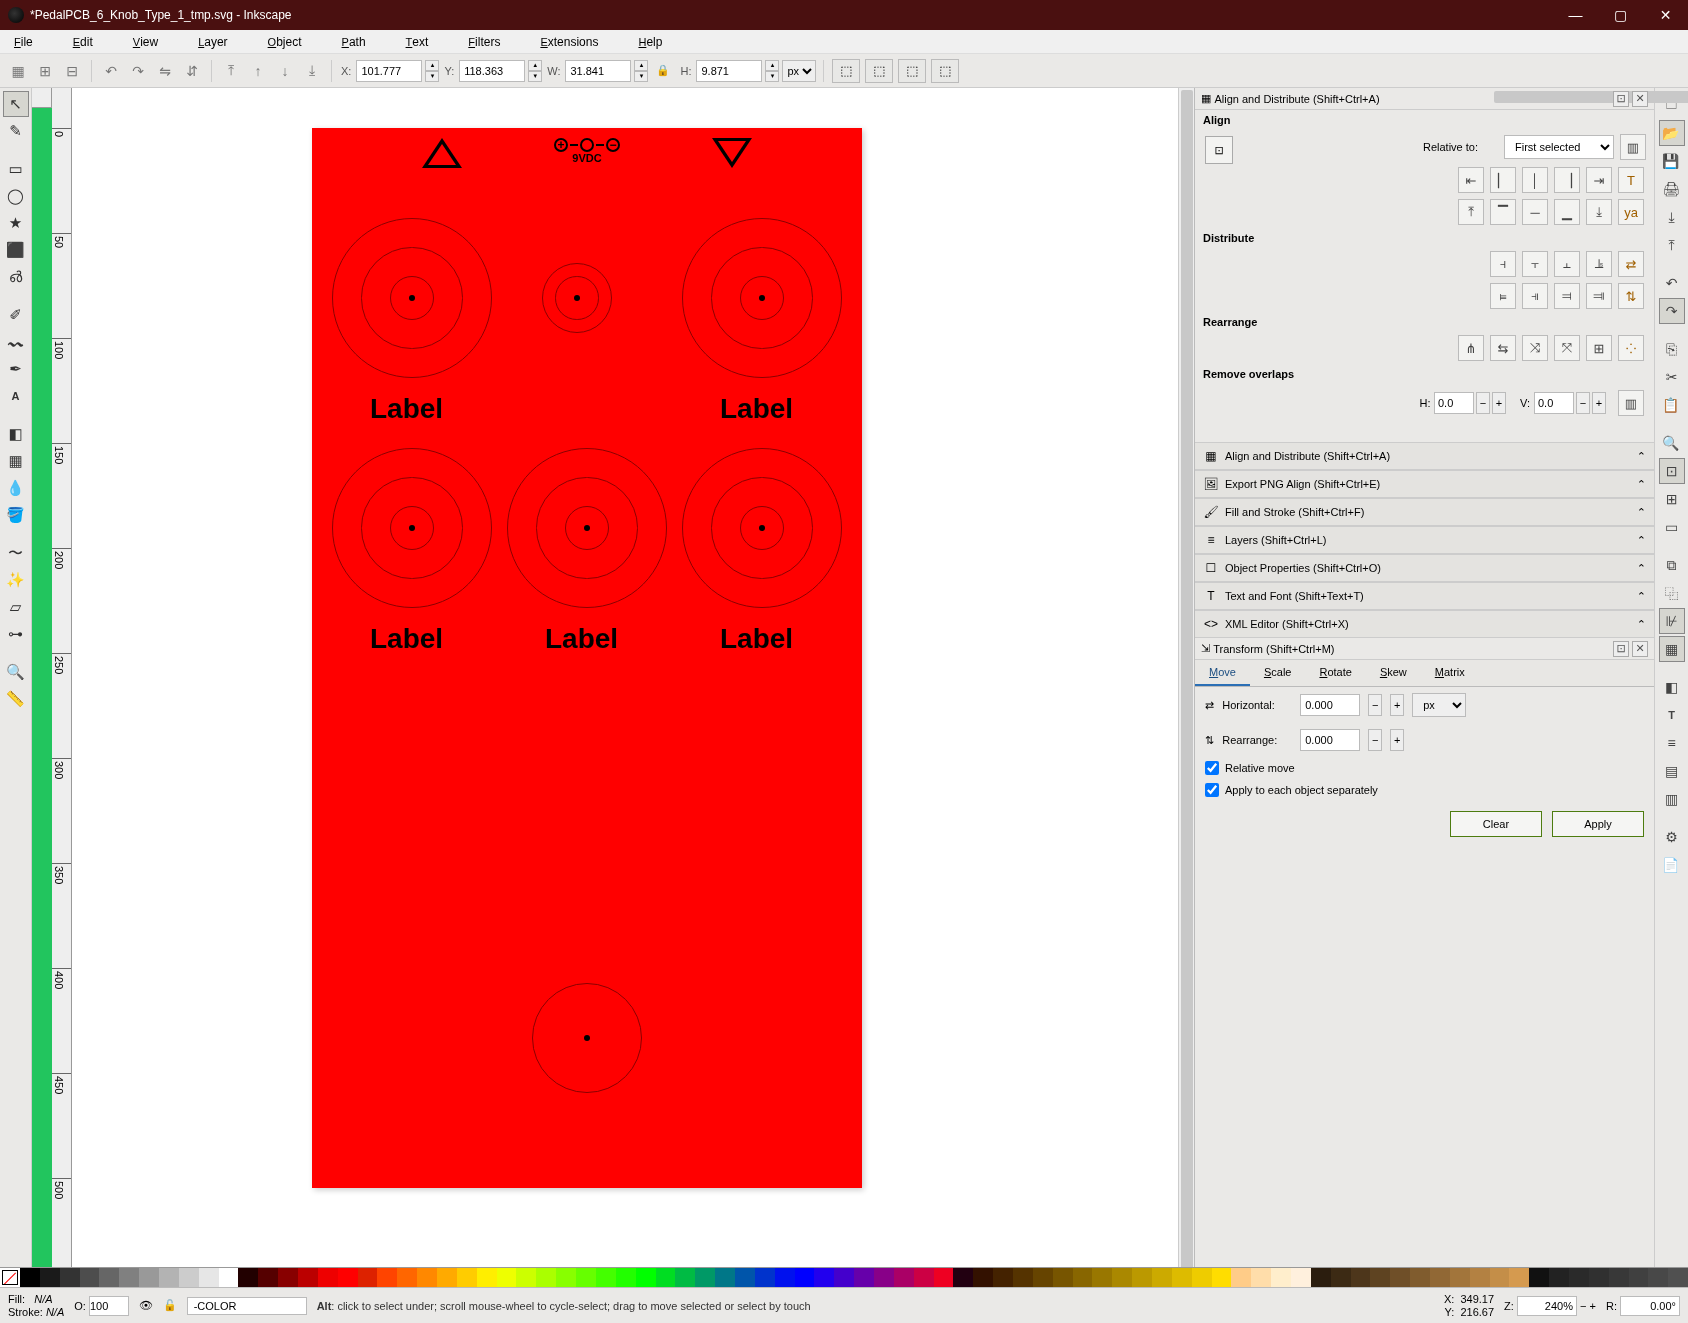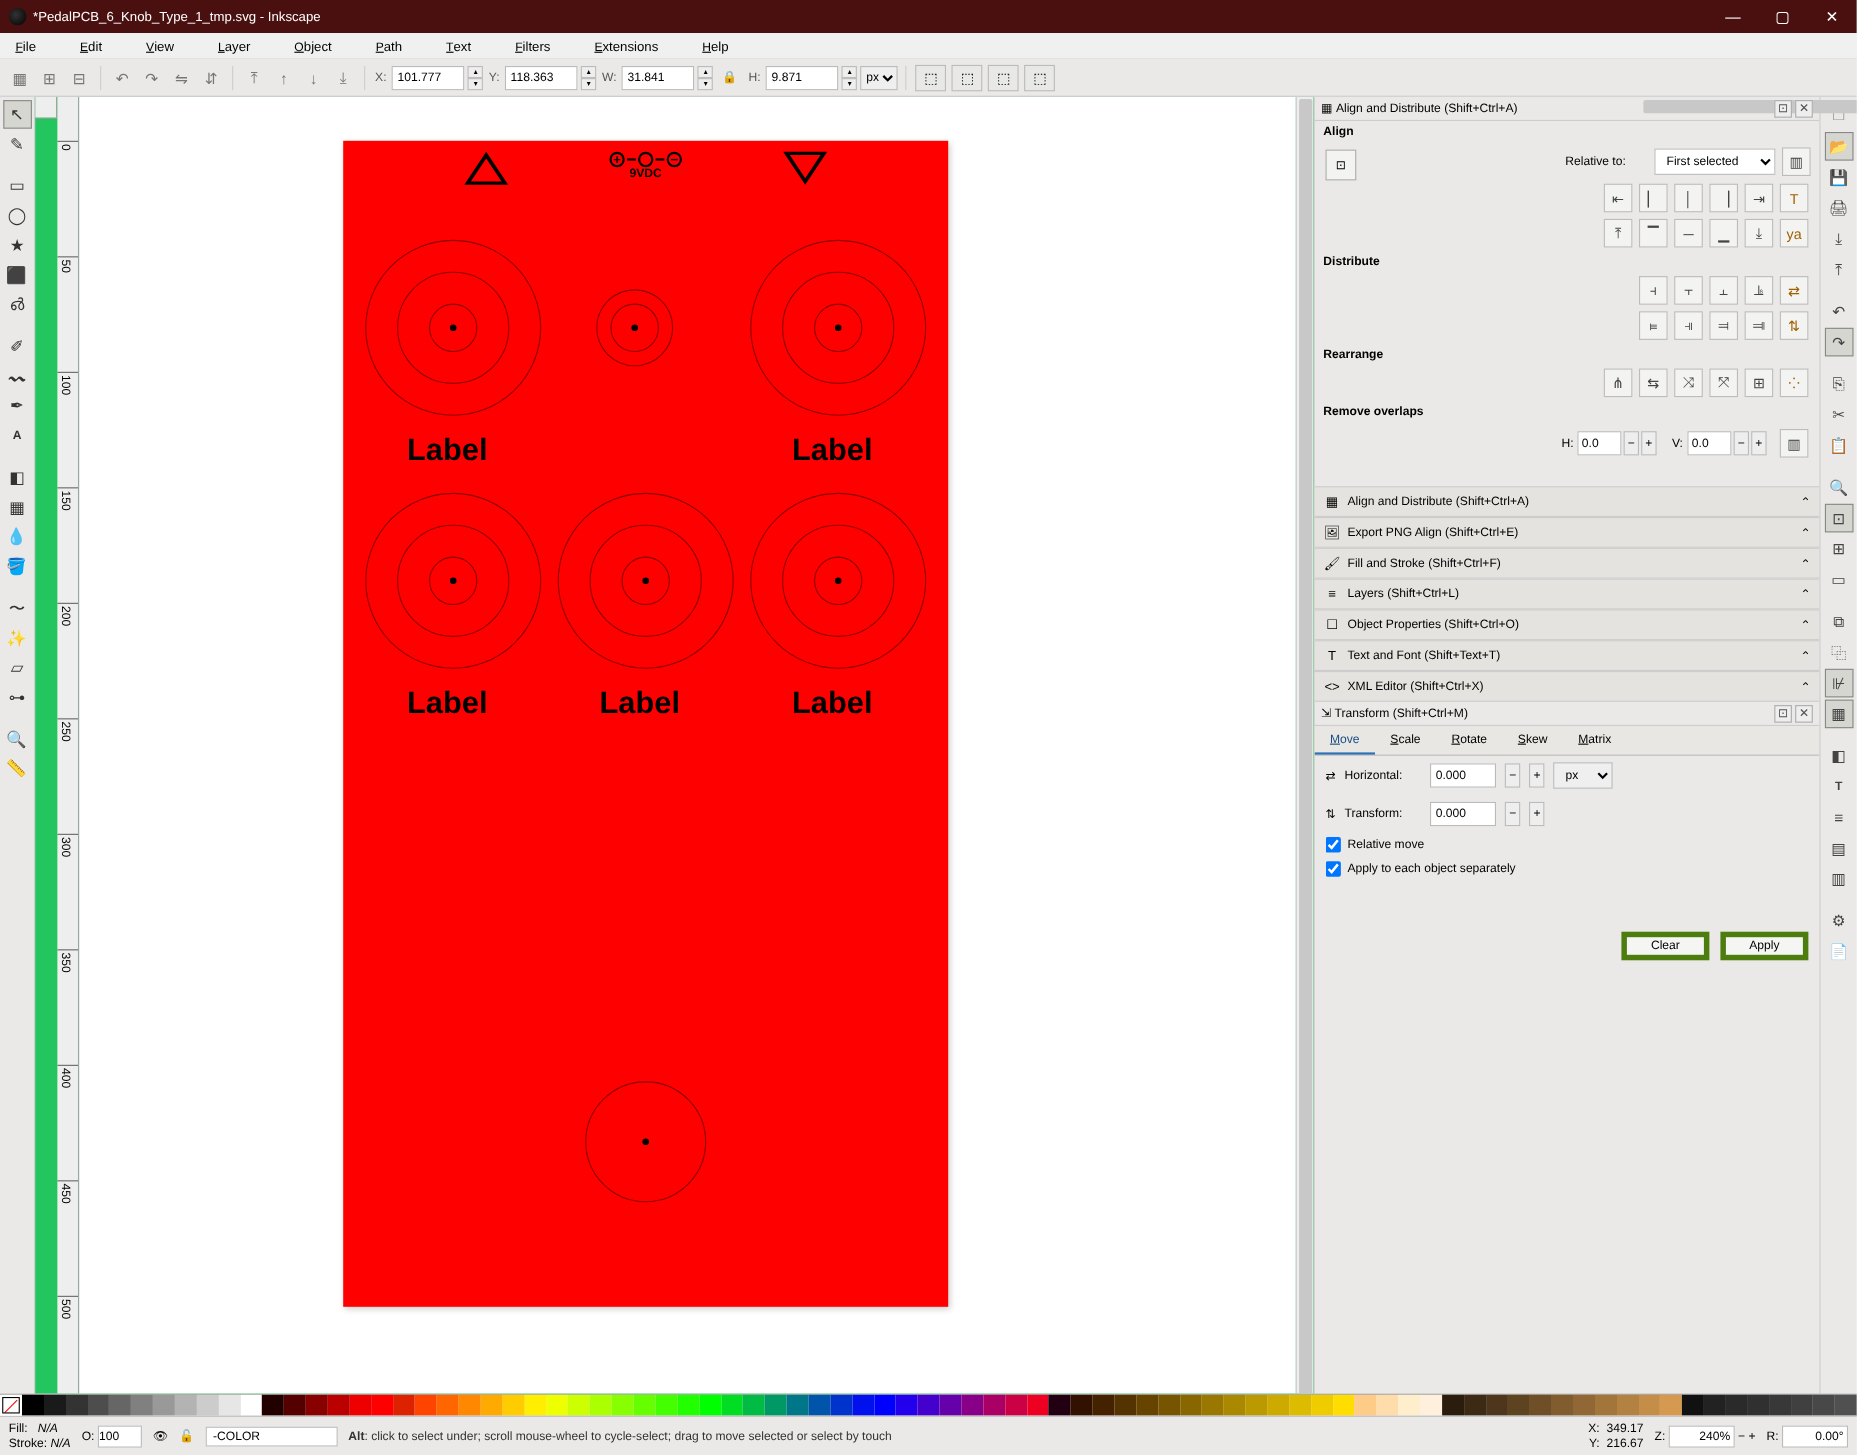--- a/index.html
+++ b/index.html
@@ -81,21 +81,21 @@
 .tabs .tab{padding:6px 14px;font-size:11px;}
 .tabs .tab.act{border-bottom:2px solid #2b6fb5;color:#1a4d80;}
 .formrow{display:flex;align-items:center;gap:8px;padding:6px 10px;}
 .formrow .rl{width:70px;text-align:left;}
 .formrow input{width:60px;height:22px;border:1px solid #bbb;padding:0 4px;}
 .formrow .pm{width:14px;height:22px;border:1px solid #bbb;background:#eee;display:flex;align-items:center;justify-content:center;}
 .formrow select{height:24px;border:1px solid #bbb;padding:0 14px 0 6px;}
 .chk{display:flex;align-items:center;gap:6px;padding:4px 10px;}
 .chk input{width:14px;height:14px;}
 .btnrow{display:flex;justify-content:flex-end;gap:10px;padding:10px;}
-.btnrow button{width:80px;height:26px;border:5px solid #4d7c0f;background:#f5f5f3;margin-top:36px;}
+.btnrow button{width:92px;height:26px;border:1px solid #4d7c0f;background:#f5f5f3;}
 .righttools{width:34px;background:#eae9e7;border-left:1px solid #ccc;display:flex;flex-direction:column;align-items:center;padding:4px 0;gap:2px;}
 .righttools .rt{width:26px;height:26px;display:flex;align-items:center;justify-content:center;font-size:14px;color:#444;border:1px solid transparent;}
 .righttools .rt.on{border:1px solid #888;background:#d6d6d0;}
 .righttools .rgap{height:8px;}
 .palette{height:20px;display:flex;border-top:1px solid #999;}
 .palette .none{width:20px;background:#fff;position:relative;}
 .palette .none::after{content:"";position:absolute;inset:2px;border:1px solid #000;}
 .palette .none::before{content:"";position:absolute;left:2px;right:2px;top:50%;height:1px;background:red;transform:rotate(-45deg);}
 .palette .sw{flex:1;}
 .statusbar{height:36px;background:#eae9e7;border-top:1px solid #bbb;display:flex;align-items:center;padding:0 8px;font-size:11px;gap:10px;}
@@ -482,21 +482,21 @@
   <div class="formrow">
     <span>⇄</span>
     <span class="rl">Horizontal:</span>
     <input value="0.000" style="">
     <div class="pm">−</div>
         <div class="pm">+</div>
     <select><option>px</option></select>
   </div>
   <div class="formrow">
     <span>⇅</span>
-    <span class="rl">Transform:</span>
+    <span class="rl">Rearrange:</span>
     <input value="0.000" style="">
     <div class="pm">−</div>
         <div class="pm">+</div>
   </div>
   <div class="chk">
         <input type="checkbox" checked="" style="">
         <span>Relative move</span>
       </div>
   <div class="chk">
         <input type="checkbox" checked="" style="">

